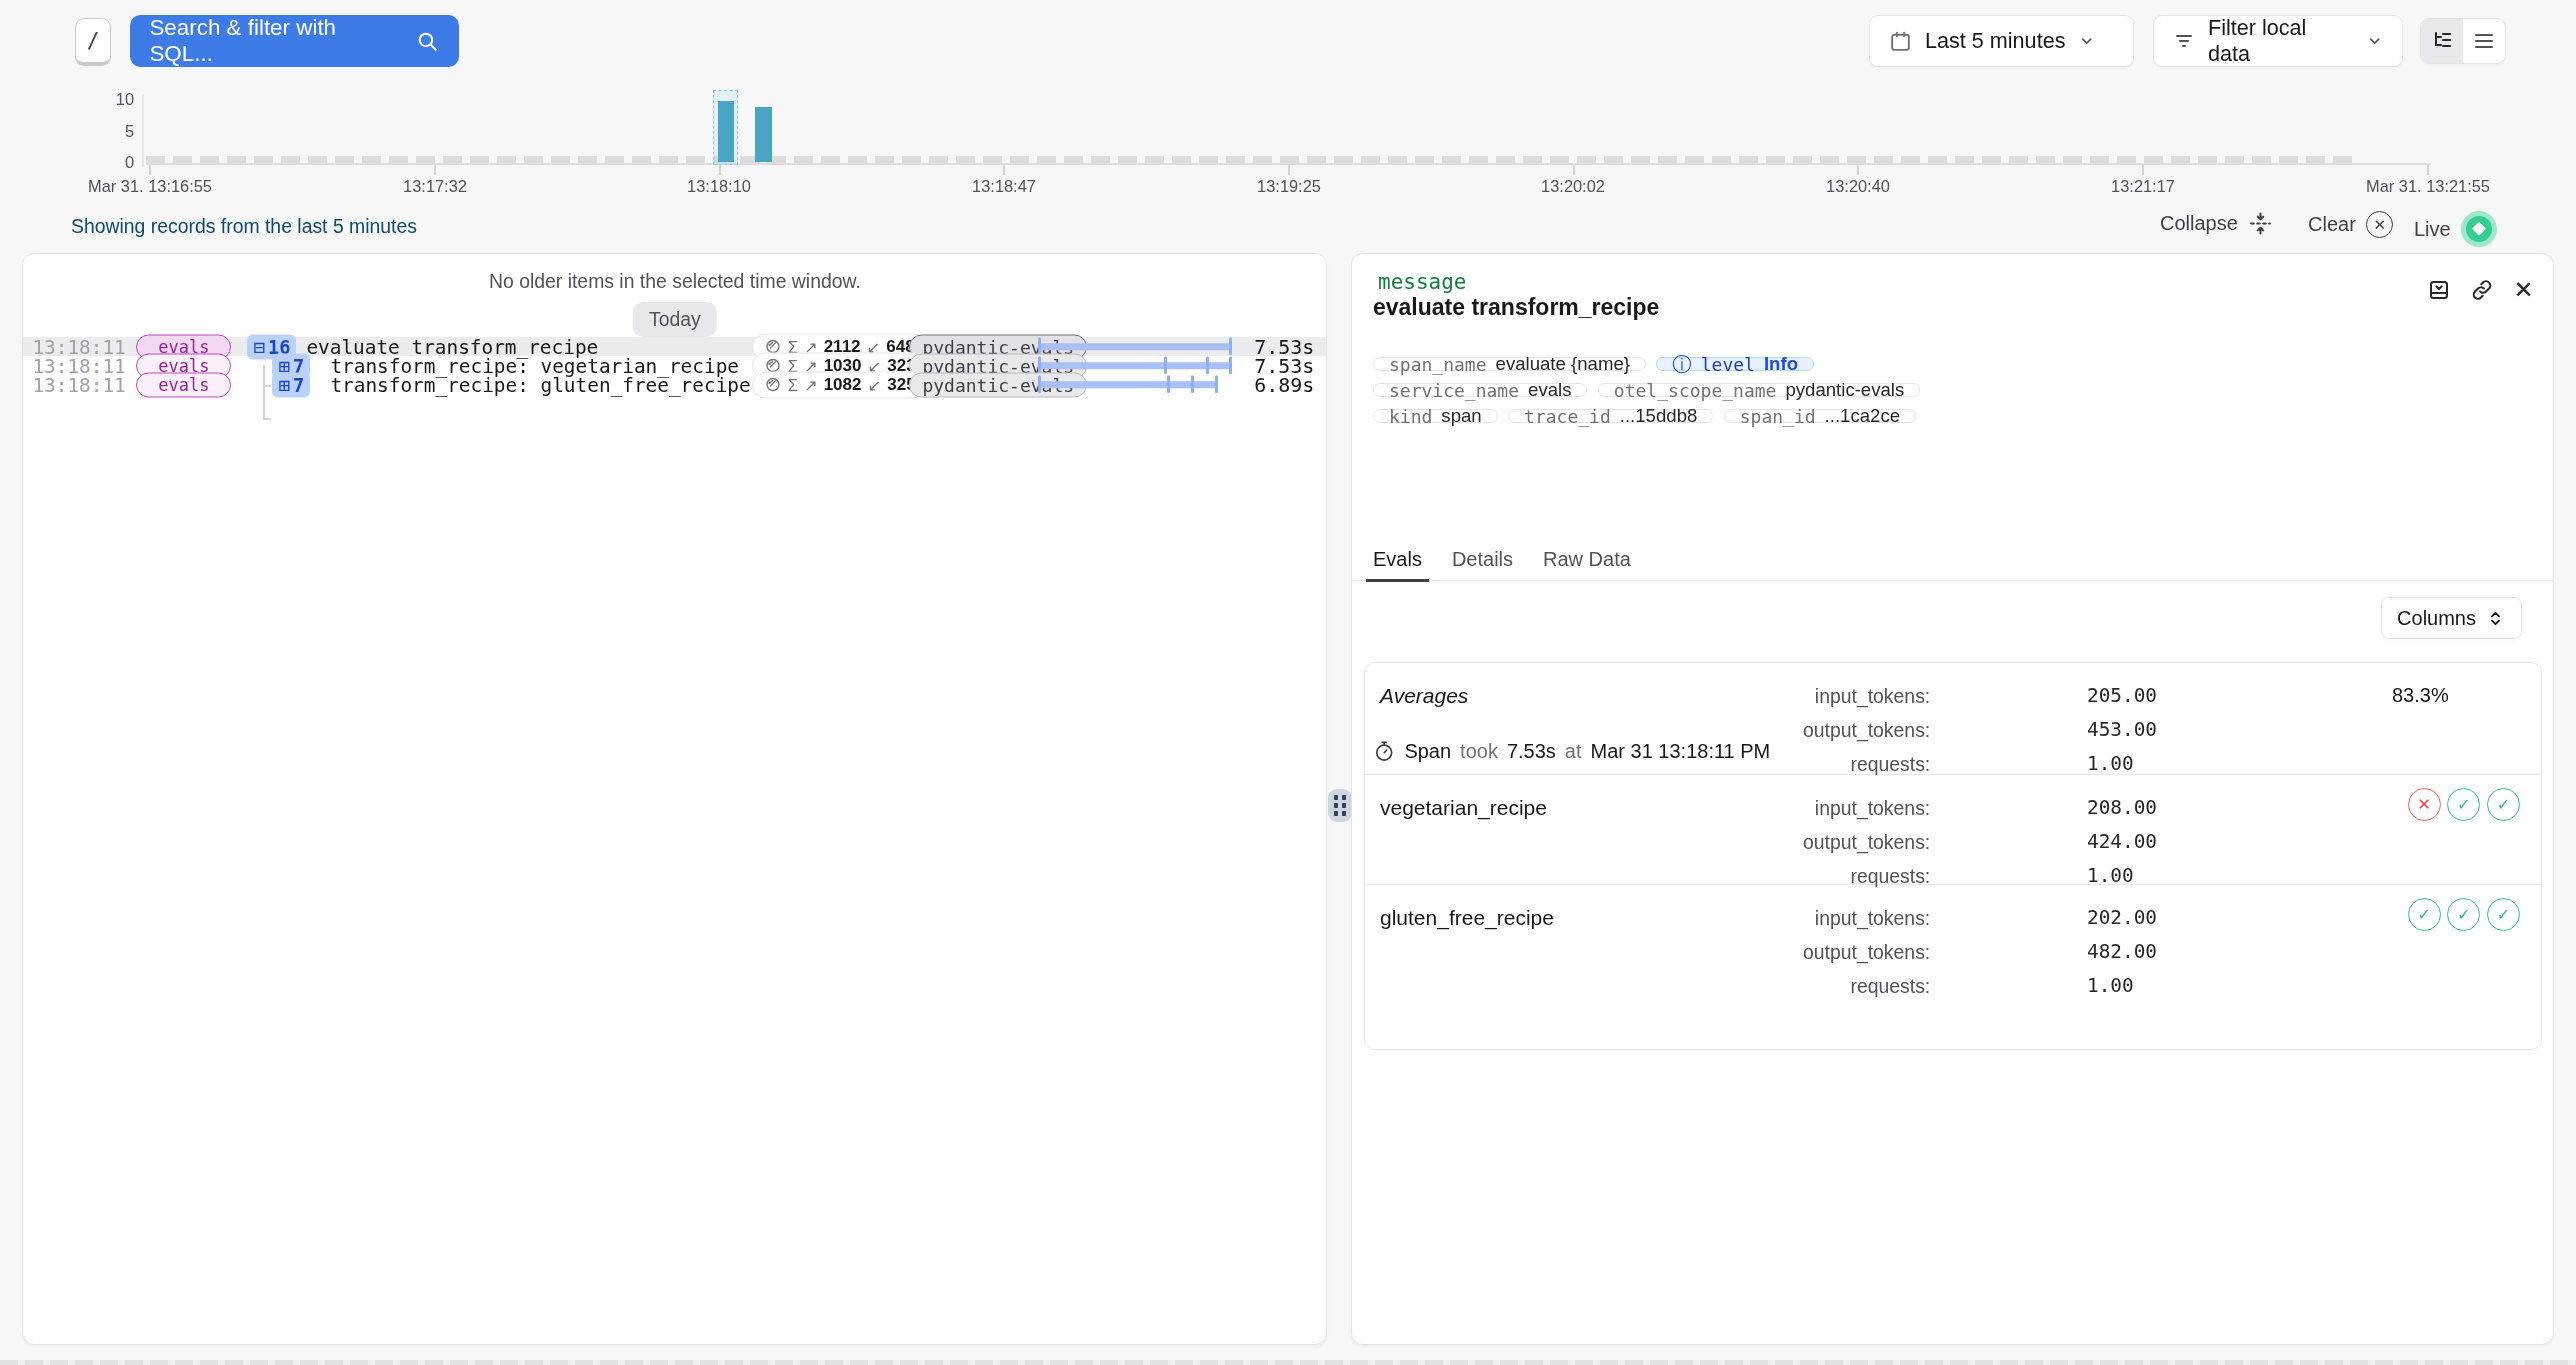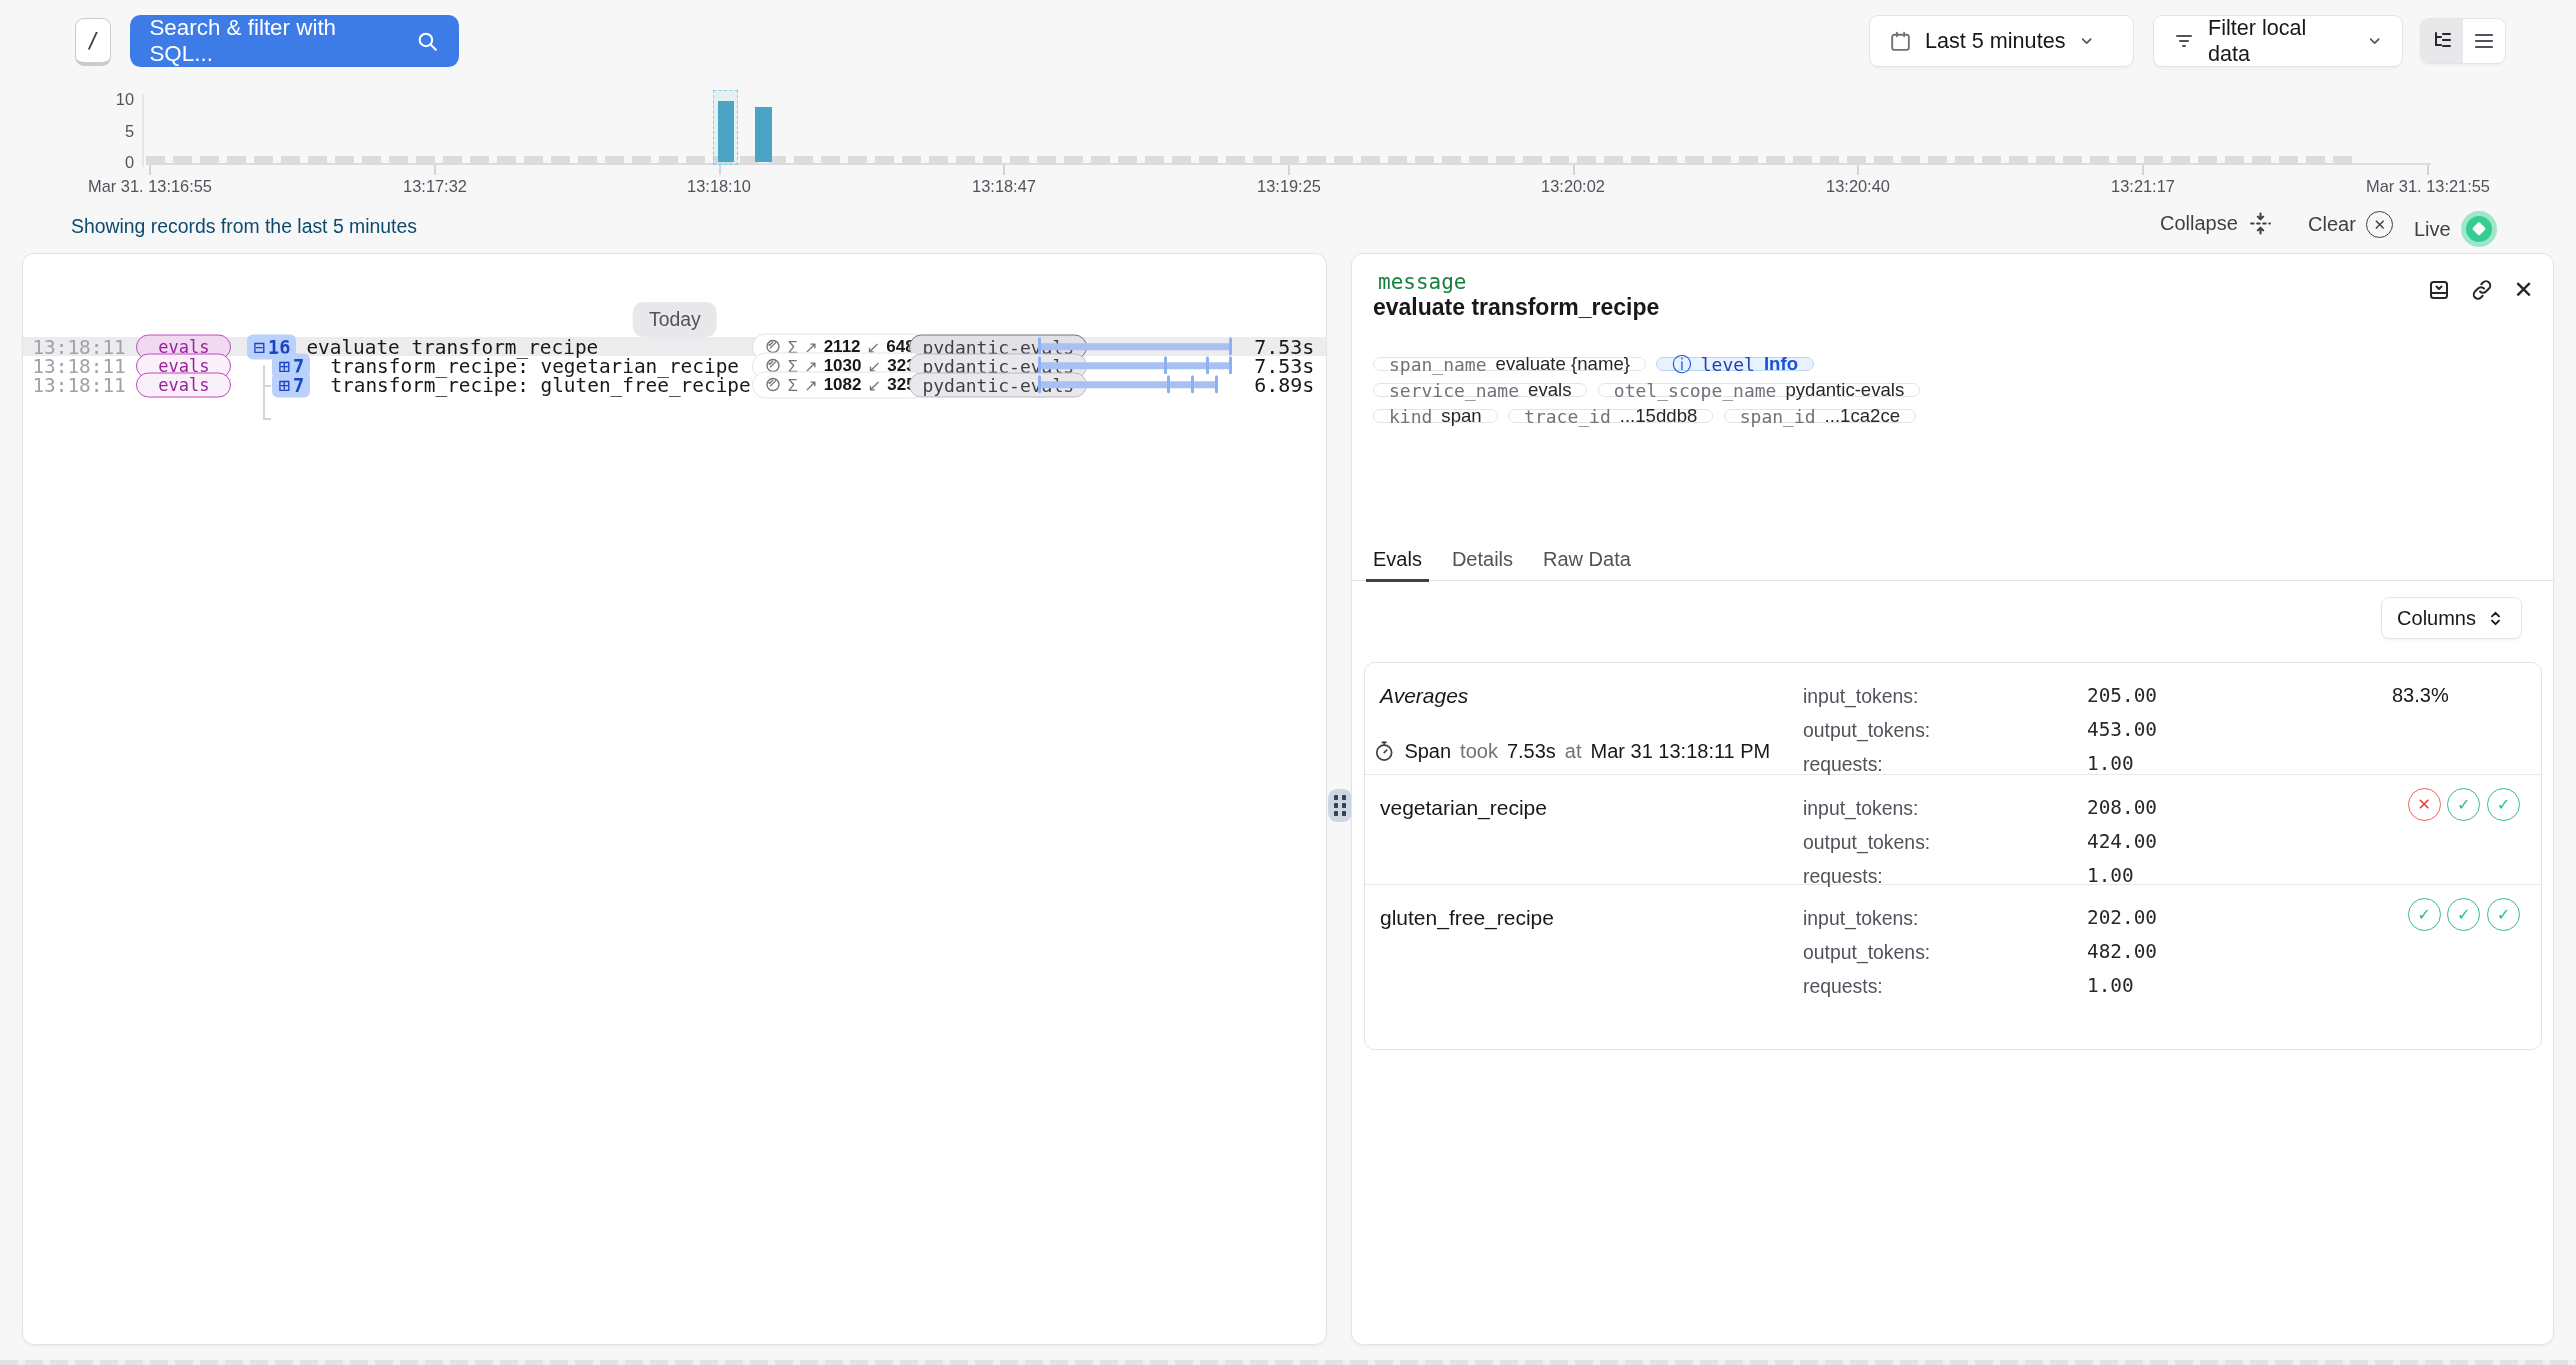--- a/index.html
+++ b/index.html
@@ -137,21 +137,21 @@
   
   .etable { position:absolute; left:12px; top:408px; width:1178px; height:388px;
     border:1.5px solid #e4e4e7; border-radius:10.4px; }
   .ehead { position:relative; height:54px; border-bottom:1.5px solid #d6d6da; }
   .ehead span { position:absolute; top:50%; transform:translateY(-50%); font-size:21px; font-weight:bold; }
   .erow { position:relative; border-bottom:1.5px solid #e8e8ea; }
   .erow:last-child { border-bottom:none; }
   .e-case { position:absolute; left:15px; top:21px; font-size:21px; }
   .e-case.it { font-style:italic; }
   .e-mlabels, .e-mvalues { position:absolute; top:16.4px; line-height:34px; }
-  .e-mlabels { left:438px; color:#52525b; font-size:19.4px; }
+  .e-mlabels { left:438px; color:#52525b; font-size:19.4px;text-align:right; }
   .e-mvalues { left:722px; font-size:19.4px; color:#27272a; }
   .e-assert { position:absolute; left:1027px; top:21px; font-size:20px; }
   .e-icons { position:absolute; right:21px; top:13.4px; display:flex; gap:6.7px; }
   .a-ic { width:33px; height:33px; border-radius:50%; display:flex; align-items:center;
     justify-content:center; font-size:16.4px; border:1.9px solid; }
   .a-ic.pass { border-color:#2fbe8f; color:#2fbe8f; }
   .a-ic.fail { border-color:#f0615a; color:#ef4444; }
 
   .bottom-strip { left:0; bottom:0; width:2576px; height:6px;
     background:repeating-linear-gradient(90deg,#e2e2e5 0 18px,#efeff1 18px 25px); }
@@ -279,20 +279,21 @@
   <span>Clear</span>
   <span class="clear-circle">✕</span>
 </div>
 
 <div class="abs mini-btn" style="left:2414px;">
   <span>Live</span>
   <span class="live-dot"></span>
 </div>
 
 <div class="abs panel left-panel">
+  <div class="notice">No older items in the selected time window.</div>
   <div class="today-pill">Today</div>
 
   <div class="rows">
 
     <div class="trow sel mono">
       <span class="t-time">13:18:11</span>
       <span class="t-tag">evals</span>
       <span class="t-count" style="left:224px;">
         <span class="bx">⊟</span>
         <span>16</span>

